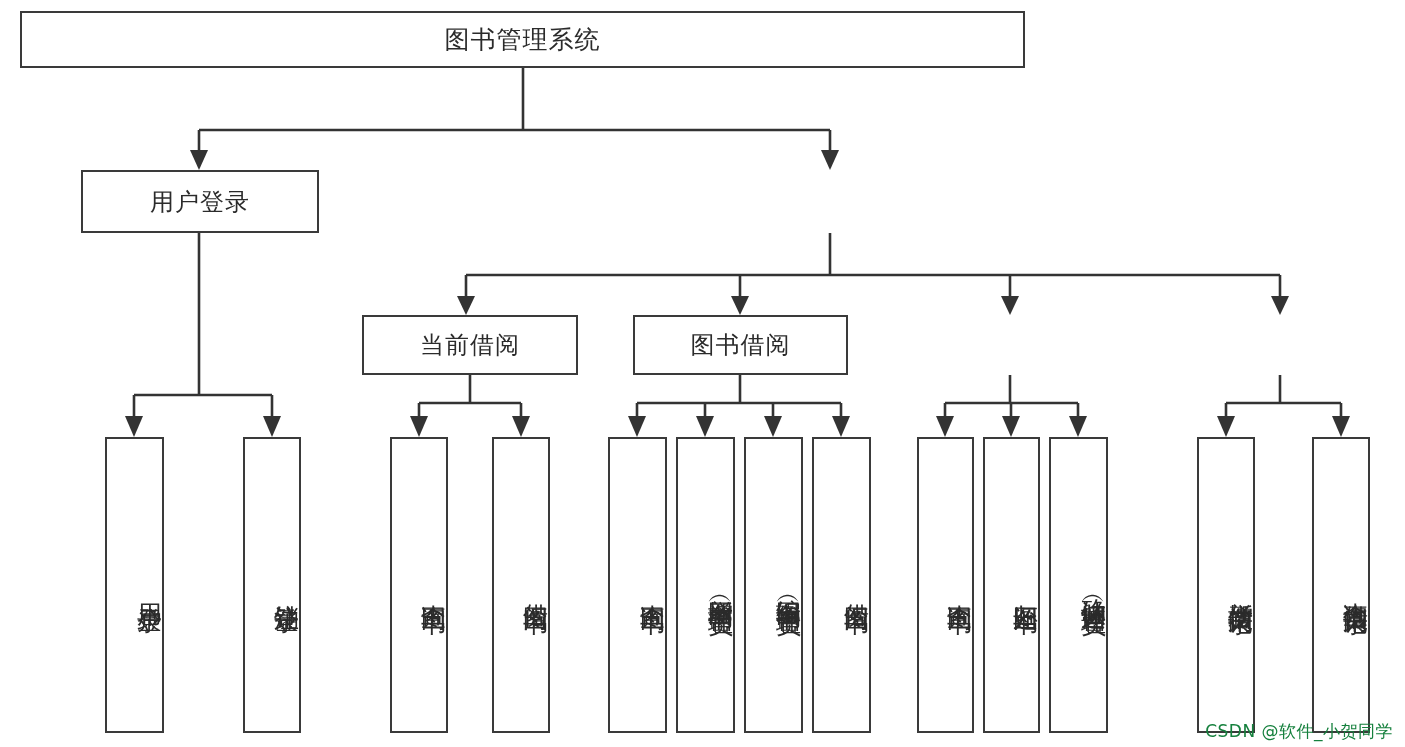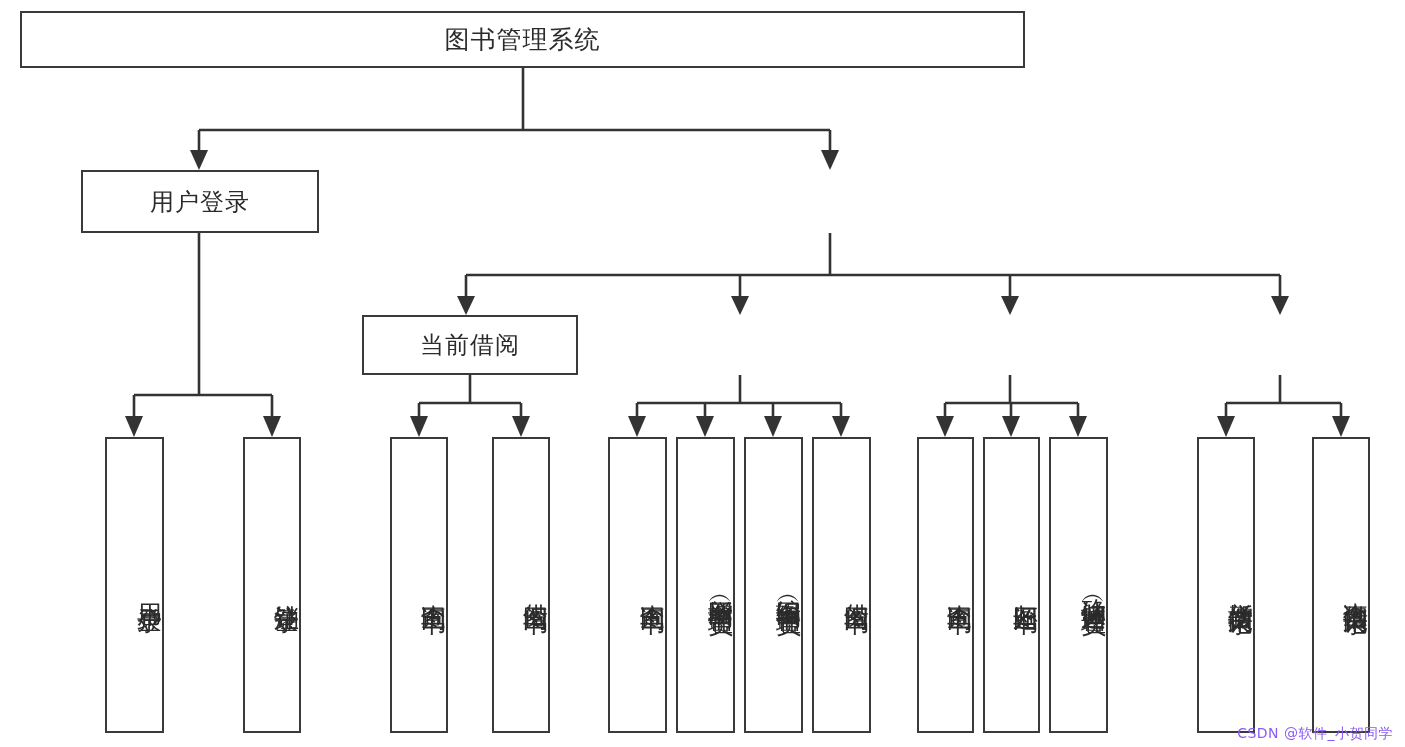--- a/index.html
+++ b/index.html
@@ -63,22 +63,22 @@
   .wire {
     stroke: #333333;
     stroke-width: 2.6;
     fill: none;
   }
   .arrowhead { fill: #333333; }
   #watermark {
     position: absolute;
     right: 12px;
     bottom: 4px;
-    font-size: 14px;
-    color: #8b5cf6;
+    font-size: 17px;
+    color: #15803d;
     white-space: nowrap;
     letter-spacing: 0.5px;
   }
 </style>
 </head>
 <body>
 
 <div id="canvas">
 
   <svg id="wires" viewBox="0 0 1405 747">
@@ -148,20 +148,23 @@
     <span>图书管理系统</span>
   </div>
 
   <div class="node horiz" style="left:81px; top:170px; width:238px; height:63px;">
     <span>用户登录</span>
   </div>
 
   <div class="node horiz" style="left:362px; top:315px; width:216px; height:60px;">
     <span>当前借阅</span>
   </div>
+  <div class="node horiz" style="left:633px; top:315px; width:215px; height:60px;">
+    <span>图书借阅</span>
+  </div>
 
   <div class="node vert" style="left:105px; top:437px; width:59px; height:296px;">
     <span class="vtext">用户登录</span>
   </div>
   <div class="node vert" style="left:243px; top:437px; width:58px; height:296px;">
     <span class="vtext">注销登录</span>
   </div>
 
   <div class="node vert" style="left:390px; top:437px; width:58px; height:296px;">
     <span class="vtext">查询图书</span>

